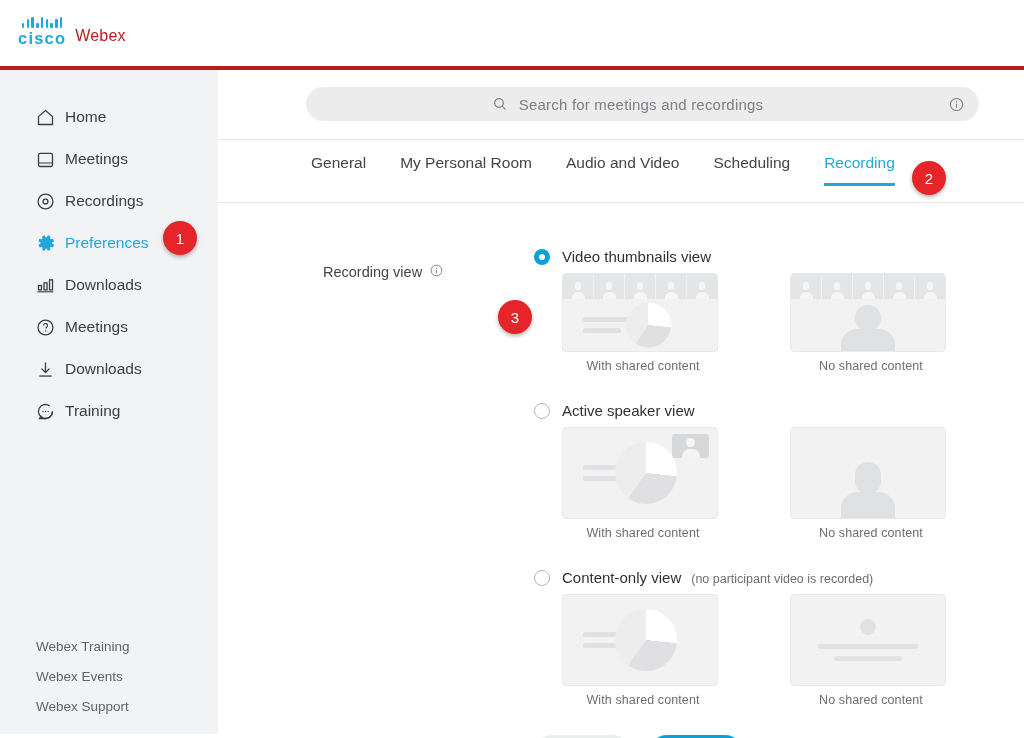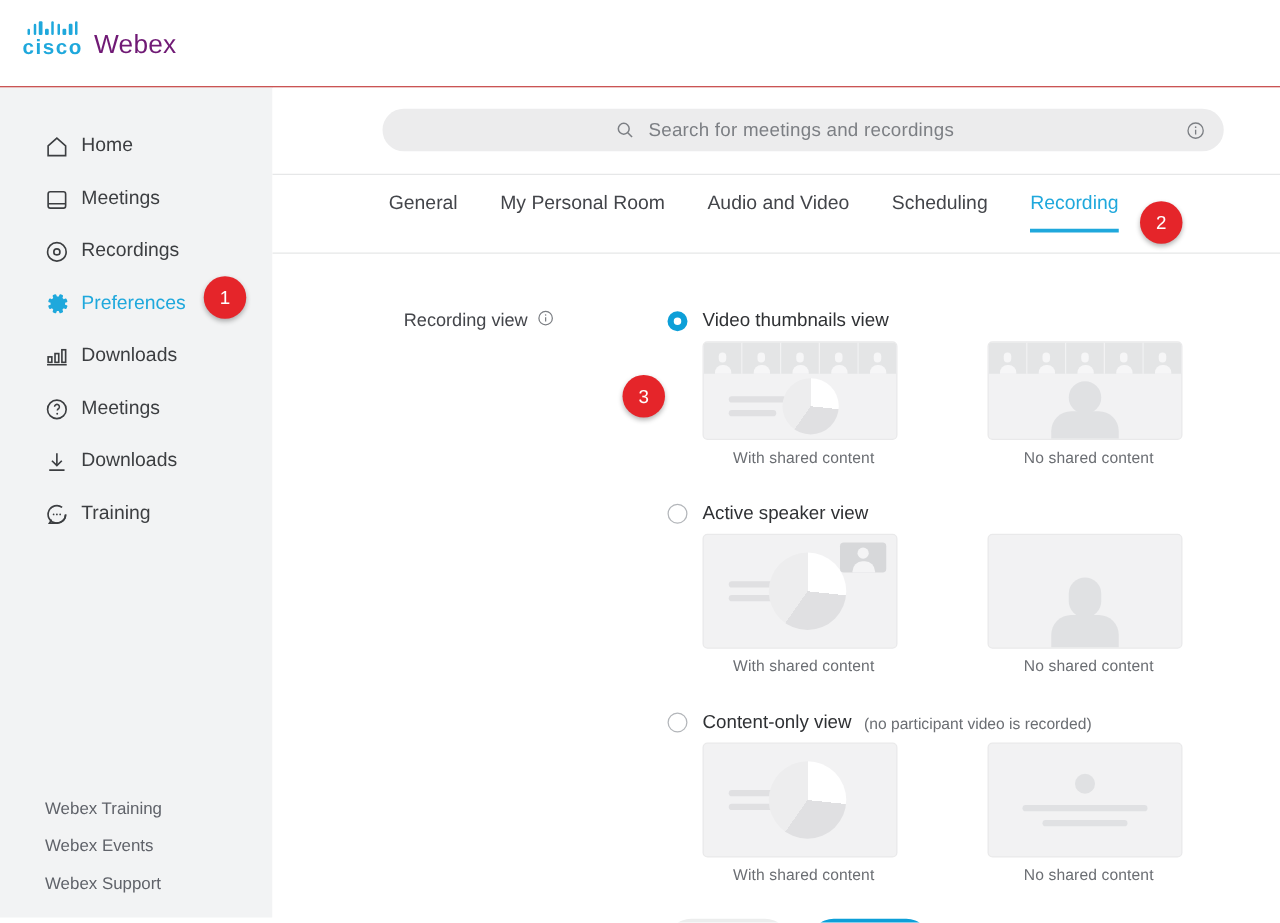--- a/index.html
+++ b/index.html
@@ -7,32 +7,32 @@
     width: 1024px; height: 738px;
     font-family: "Liberation Sans", sans-serif;
     background: #ffffff;
     overflow: hidden;
   }
   .page { position: relative; width: 1024px; height: 738px; background:#fff; }
 
   
   .topbar {
     position: absolute; left:0; top:0; width:1024px; height:70px;
-    background:#fff; border-bottom:1px solid #b91c1c;
+    background:#fff; border-bottom:4px solid #b91c1c;
   }
   .logo { position:absolute; left:18px; top:17px; display:flex; align-items:flex-end; }
   .cisco-block { display:flex; flex-direction:column; align-items:center; }
   .cisco-bars { display:flex; align-items:flex-end; height:11px; gap:2.4px; margin-bottom:2px; }
   .cisco-bars i { display:block; width:2.4px; background:#1fa8dc; border-radius:1px; }
   .cisco-word {
     font-size:16.5px; font-weight:bold; letter-spacing:1.2px;
     color:#1fa8dc; line-height:16px; font-family:"Liberation Sans", sans-serif;
   }
   .webex-word {
-    font-size:21px; color:#701a75; letter-spacing:0.2px;
+    font-size:16px; color:#b91c1c; letter-spacing:0.2px;
     margin-left:9px; line-height:19px; position:relative; top:-1px;
   }
 
   
   .sidebar {
     position:absolute; left:0; top:70px; width:218px; height:664px;
     background:#f2f3f4;
   }
   .nav { position:absolute; left:0; top:26px; width:218px; }
   .nav-item {
@@ -89,21 +89,21 @@
   .tab:last-child { margin-right:0; }
   .tab.active { color:#1fa8dc; }
   .tab.active::after {
     content:""; position:absolute; left:0; right:0; bottom:0;
     height:3px; background:#1fa8dc;
   }
 
   
   .form { position:absolute; left:0; top:133px; width:806px; }
   .field-label {
-    position:absolute; left:105px; top:44px; font-size:14.5px; color:#43454a;
+    position:absolute; left:105px; top:60px; font-size:14.5px; color:#43454a;
     display:flex; align-items:center;
   }
   .field-label .ii { margin-left:7px; }
 
   .options { position:absolute; left:316px; top:40px; }
   .opt { margin-bottom:24px; }
   .opt-head { display:flex; align-items:flex-end; height:22px; }
   .radio {
     width:16px; height:16px; border-radius:50%; border:1.6px solid #b3b6ba;
     background:#fff; margin-right:12px; flex:none; cursor:pointer;

